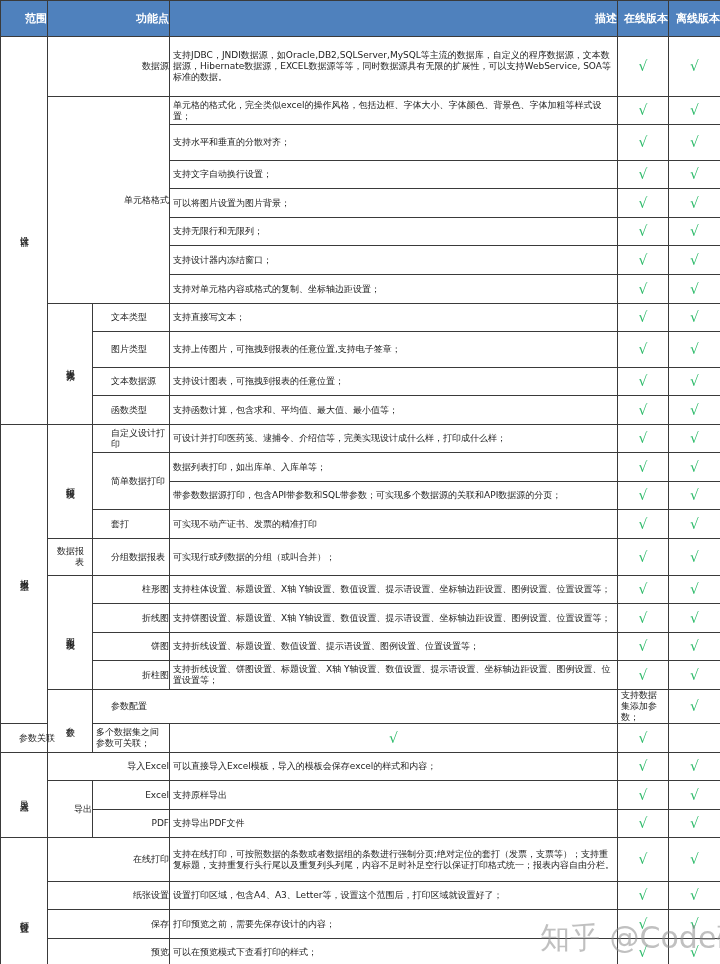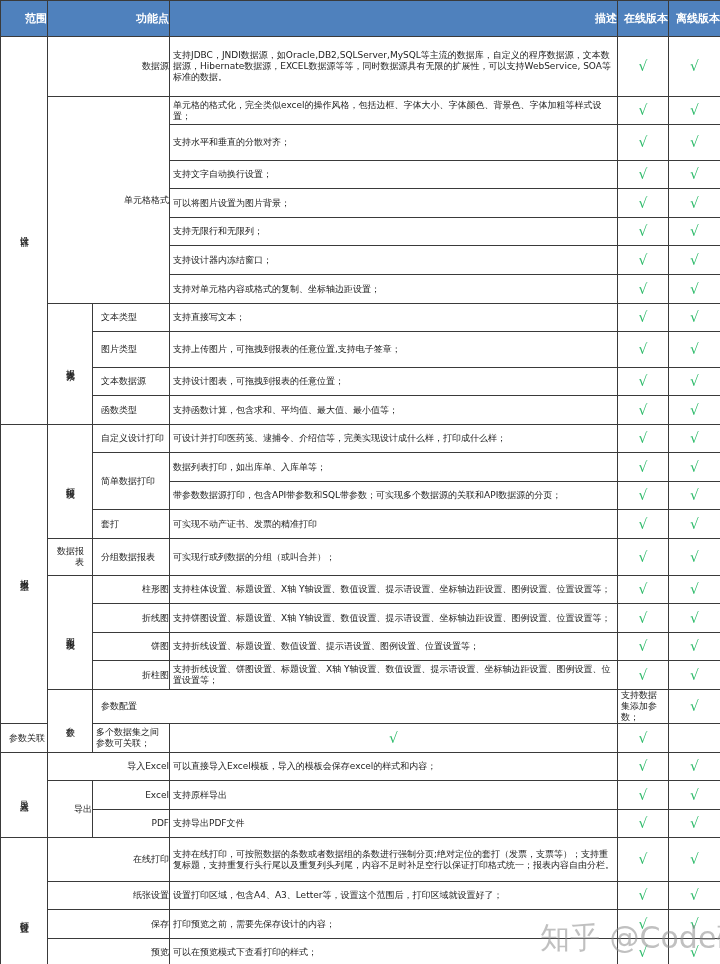--- a/index.html
+++ b/index.html
@@ -1,21 +1,21 @@
 <!DOCTYPE html>
 <html><head>
 <meta charset="utf-8">
 <style>
   html, body { margin:0; padding:0; background:#ffffff; }
   body { width:720px; height:964px; overflow:hidden; font-family:"DejaVu Sans", "Liberation Sans", sans-serif; }
   table { border-collapse:collapse; table-layout:fixed; width:720px; }
   td, th { border:1px solid #3a3a3a; padding:0; font-size:9px; color:#222; line-height:11px; overflow:hidden; }
   th { background:#4f81bd; color:#fff; font-family:"DejaVu Serif", "Liberation Serif", serif; font-size:11px; font-weight:bold; height:35px; text-align:right; }
   .c { text-align:right; vertical-align:middle; }
-  .l { text-align:left; padding-left:8px; vertical-align:middle; }
+  .l { text-align:left; padding-left:18px; vertical-align:middle; }
   .desc { text-align:left; padding:0 3px; vertical-align:middle; }
   .vert { writing-mode:vertical-rl; text-orientation:upright; letter-spacing:1px; margin:0 auto; }
   .chk { color:#2dbb6a; font-size:14px; text-align:center; vertical-align:middle; font-family:"DejaVu Serif", serif; }
   .watermark { position:absolute; left:540px; top:918px; font-size:30px; color:rgba(140,140,140,0.55); font-family:"DejaVu Sans", sans-serif; pointer-events:none; white-space:nowrap; }
 </style>
 </head>
 <body>
 
 <table>
   <colgroup>

